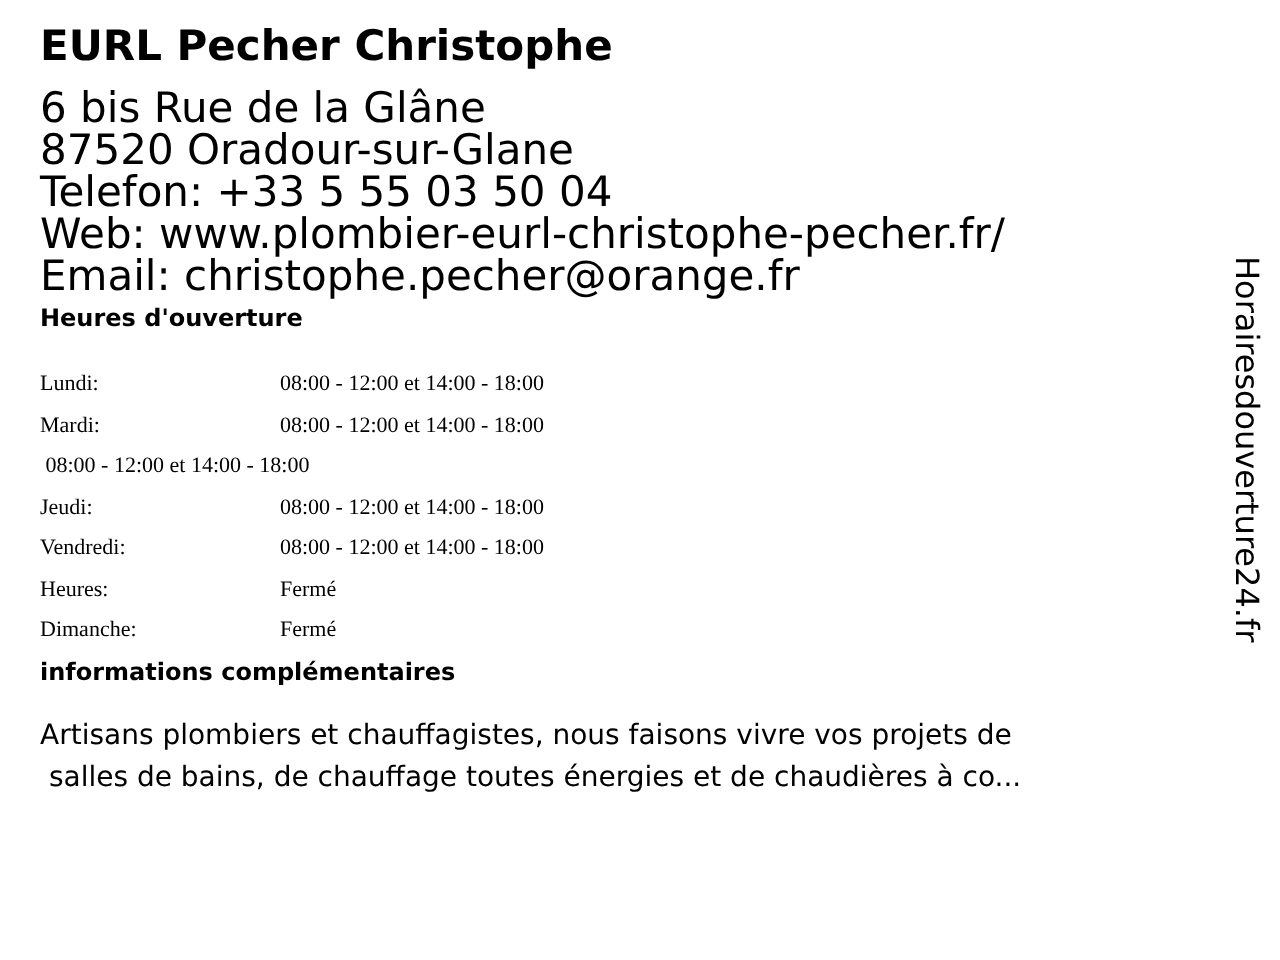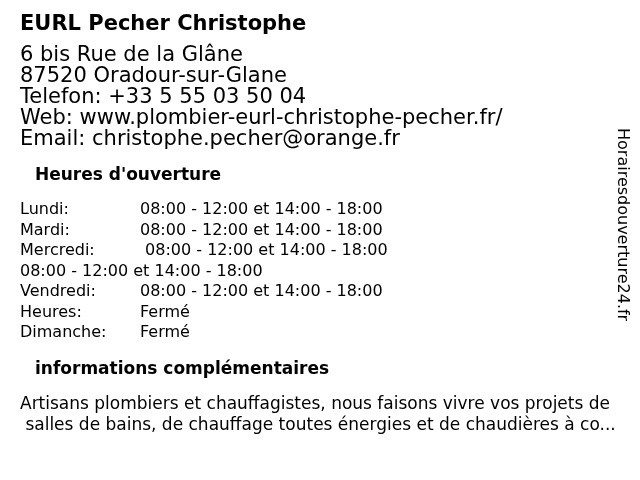--- a/index.html
+++ b/index.html
@@ -23,46 +23,47 @@
     font-size: 21px;
     font-weight: bold;
     line-height: 22px;
   }
   .contact-block {
     margin-top: 10px;
     font-size: 21px;
     line-height: 21px;
   }
   h2.section-heading {
-    margin: 15px;
-    font-size: 17px;
+    margin: 0;
+    font-size: 12px;
     font-weight: bold;
     line-height: 20px;
   }
   .hours-heading {
     margin-top: 13px;
   }
   .hours-table {
     margin-top: 13px;
-    font-size: 16px;
+    font-size: 11px;
     line-height: 20.5px;
+    font-family: Liberation Serif, serif;
   }
   .hours-row {
     display: grid;
     grid-template-columns: 120px auto;
   }
   .hours-value {
     white-space: pre;
   }
   .info-heading {
     margin-top: 18px;
   }
   .info-paragraph {
     margin: 12px 0 0 0;
-    font-size: 17px;
+    font-size: 14px;
     line-height: 21px;
     white-space: pre;
   }
   .watermark {
     position: absolute;
     top: 128px;
     right: 7px;
     writing-mode: vertical-rl;
     font-size: 16px;
     line-height: 19px;
@@ -90,24 +91,24 @@
   <div class="hours-table">
     <div class="hours-row">
       <span class="hours-day">Lundi:</span>
       <span class="hours-value">08:00 - 12:00 et 14:00 - 18:00</span>
     </div>
     <div class="hours-row">
       <span class="hours-day">Mardi:</span>
       <span class="hours-value">08:00 - 12:00 et 14:00 - 18:00</span>
     </div>
     <div class="hours-row">
-      <span class="hours-day">Mercredi:</span>
       <span class="hours-value"> 08:00 - 12:00 et 14:00 - 18:00</span>
     </div>
     <div class="hours-row">
+      <span class="hours-day">Jeudi:</span>
       <span class="hours-value">08:00 - 12:00 et 14:00 - 18:00</span>
     </div>
     <div class="hours-row">
       <span class="hours-day">Vendredi:</span>
       <span class="hours-value">08:00 - 12:00 et 14:00 - 18:00</span>
     </div>
     <div class="hours-row">
       <span class="hours-day">Heures:</span>
       <span class="hours-value">Fermé</span>
     </div>

